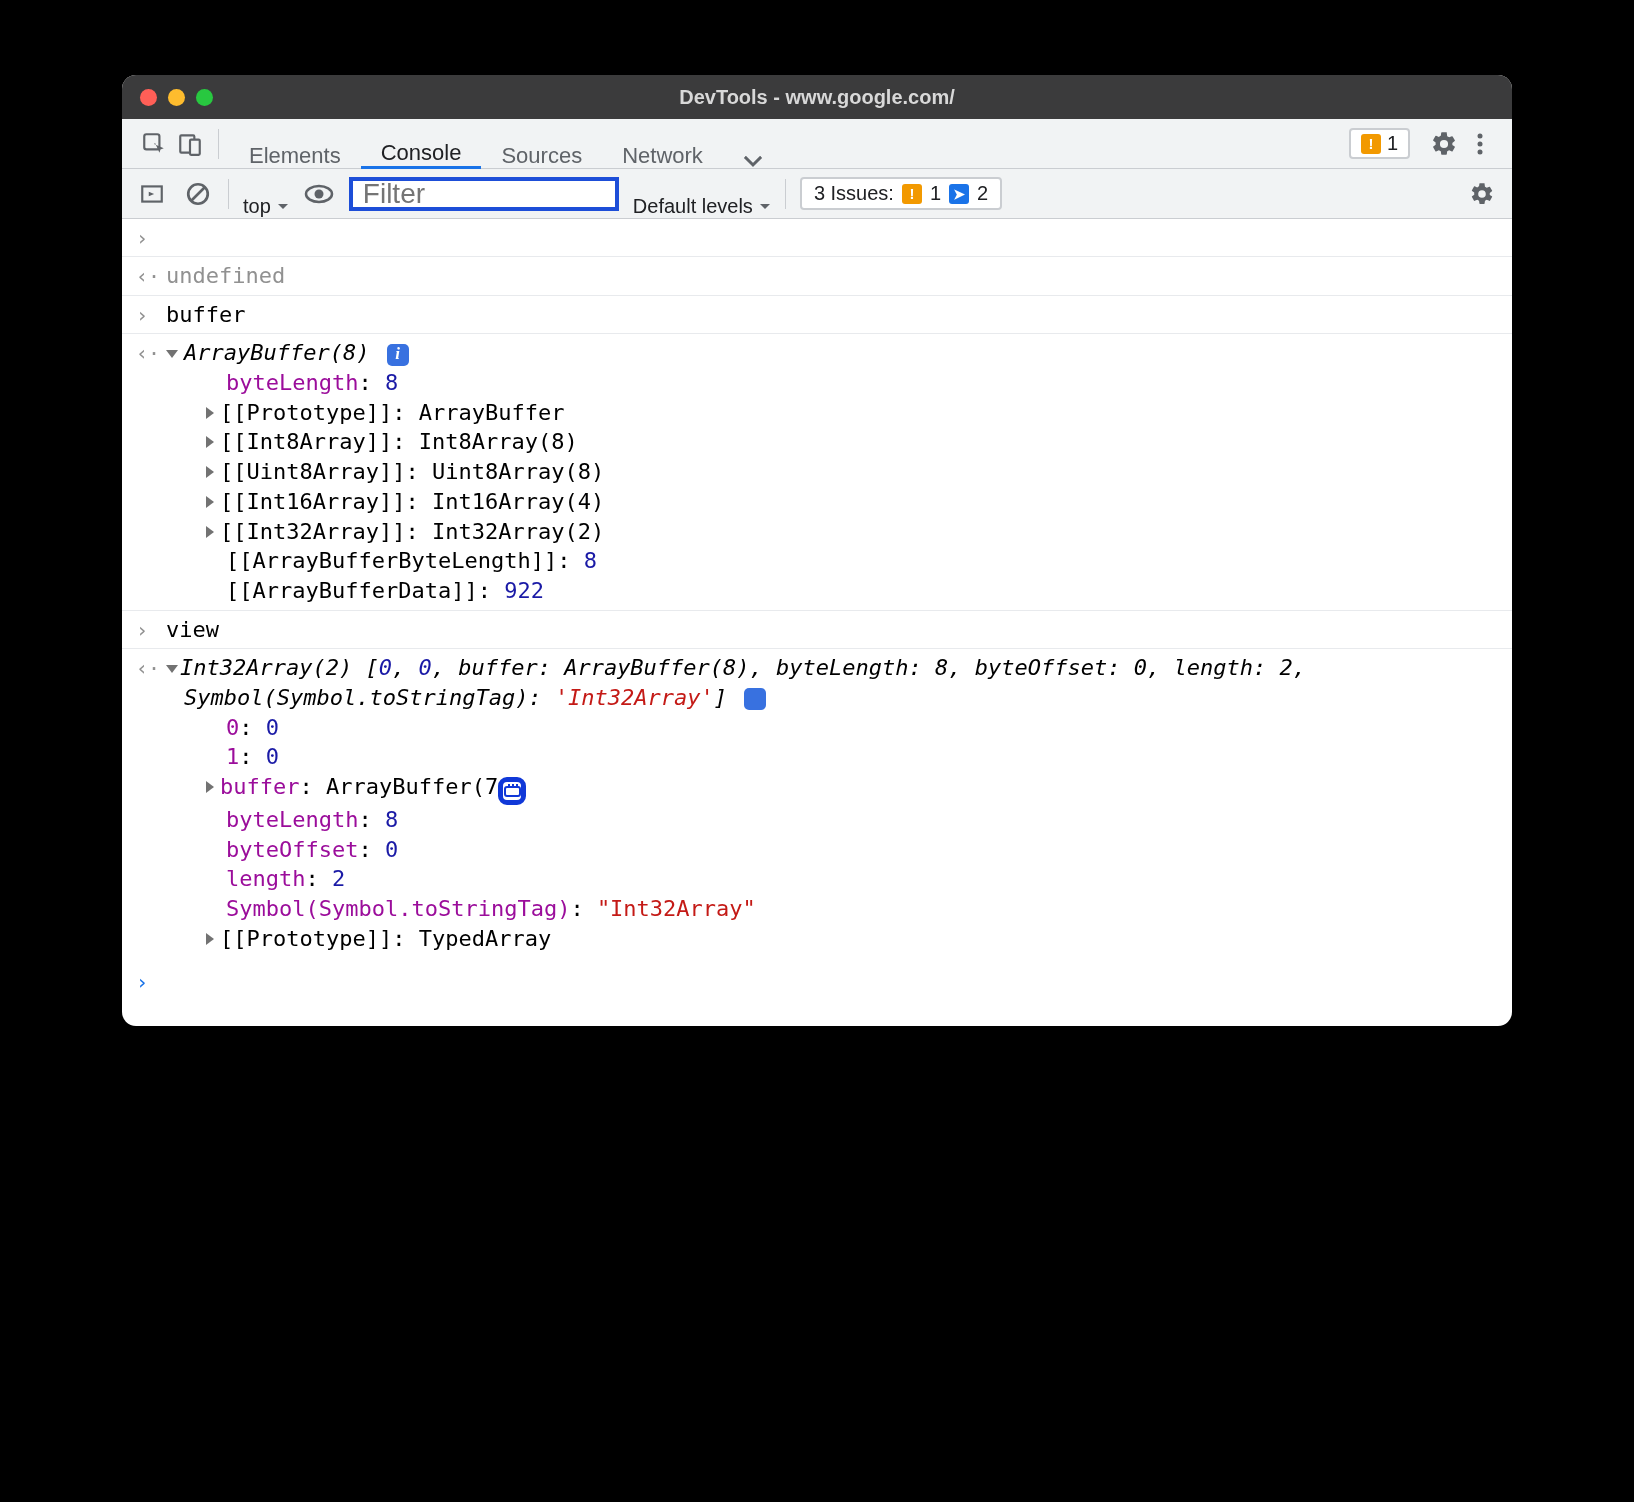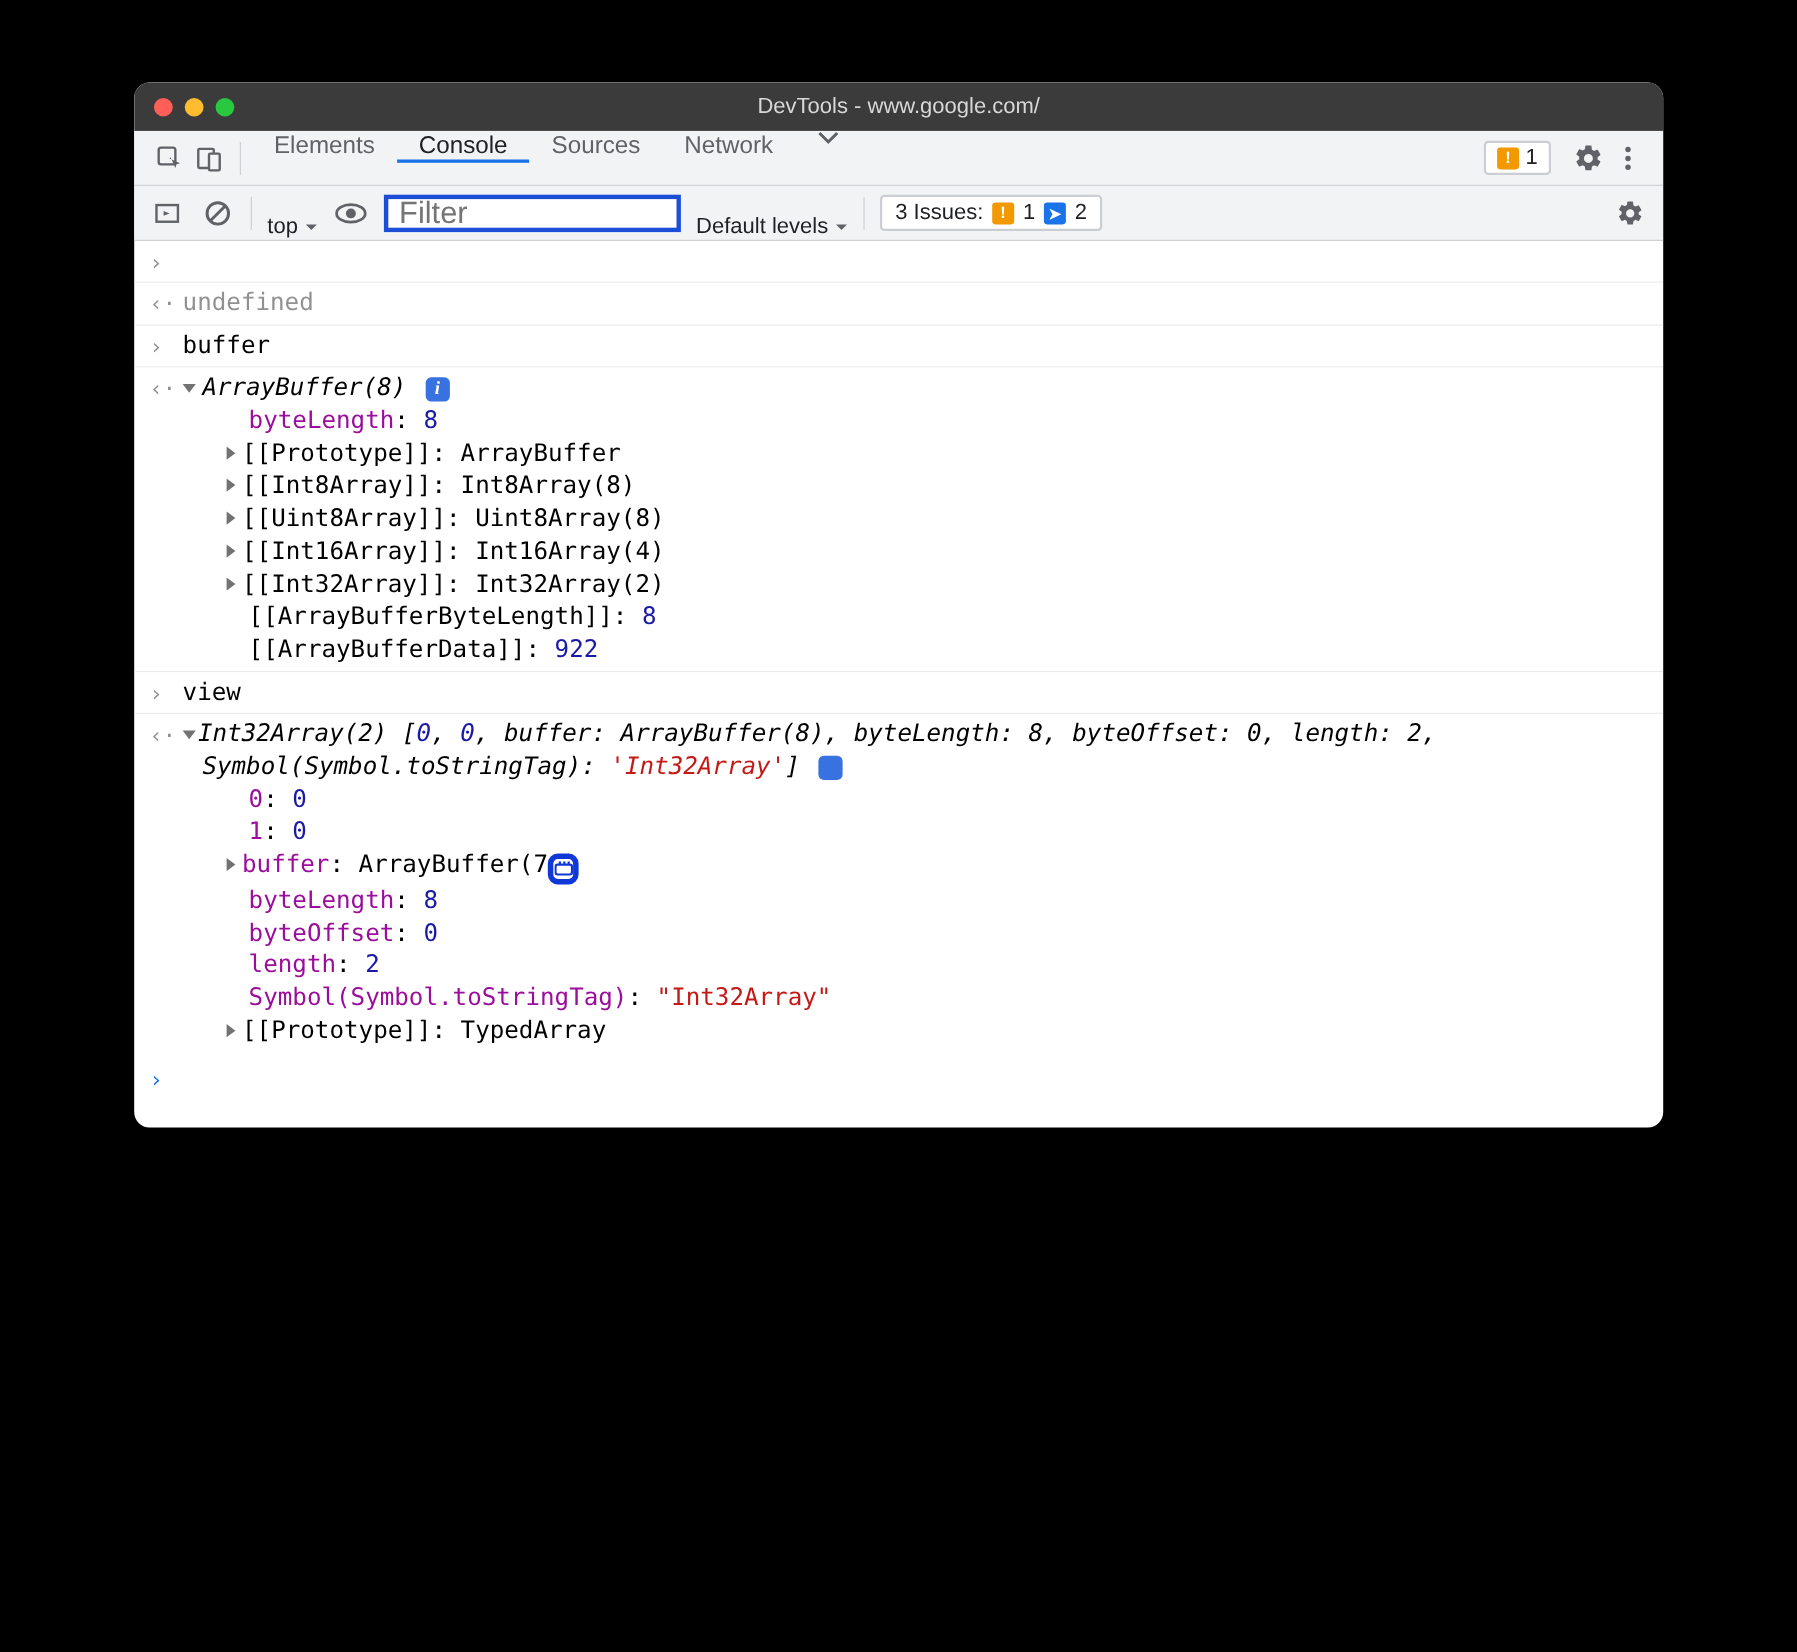--- a/index.html
+++ b/index.html
@@ -32,40 +32,40 @@
   .dot { width: 17px; height: 17px; border-radius: 50%; }
   .dot.red { background: #ff5f57; }
   .dot.yellow { background: #febc2e; }
   .dot.green { background: #28c840; }
   .titlebar-title {
     position: absolute;
     left: 0; right: 0;
     text-align: center;
     color: #d8d8d8;
     font-size: 20px;
-    font-weight: 400;
+    font-weight: 700;
     pointer-events: none;
   }
   .tabs-bar {
     background: #f1f3f4;
     border-bottom: 1px solid #cacdd1;
     height: 50px;
     display: flex;
     align-items: center;
     padding: 0 14px;
     gap: 0;
   }
   .tabs-bar .icon-btn {
     width: 36px; height: 36px;
     display: flex; align-items: center; justify-content: center;
     color: #5f6368;
     cursor: pointer;
   }
   .tabs-bar .sep { width: 1px; height: 30px; background: #cacdd1; margin: 0 10px; }
-  .tabs { display: flex; align-items: flex-start; height: 50px; }
+  .tabs { display: flex; align-items: flex-end; height: 50px; }
   .tab {
     padding: 0 20px;
     display: flex; align-items: center;
     color: #5f6368;
     font-size: 22px;
     cursor: pointer;
   }
   .tab.active {
     color: #202124;
     font-weight: 500;

